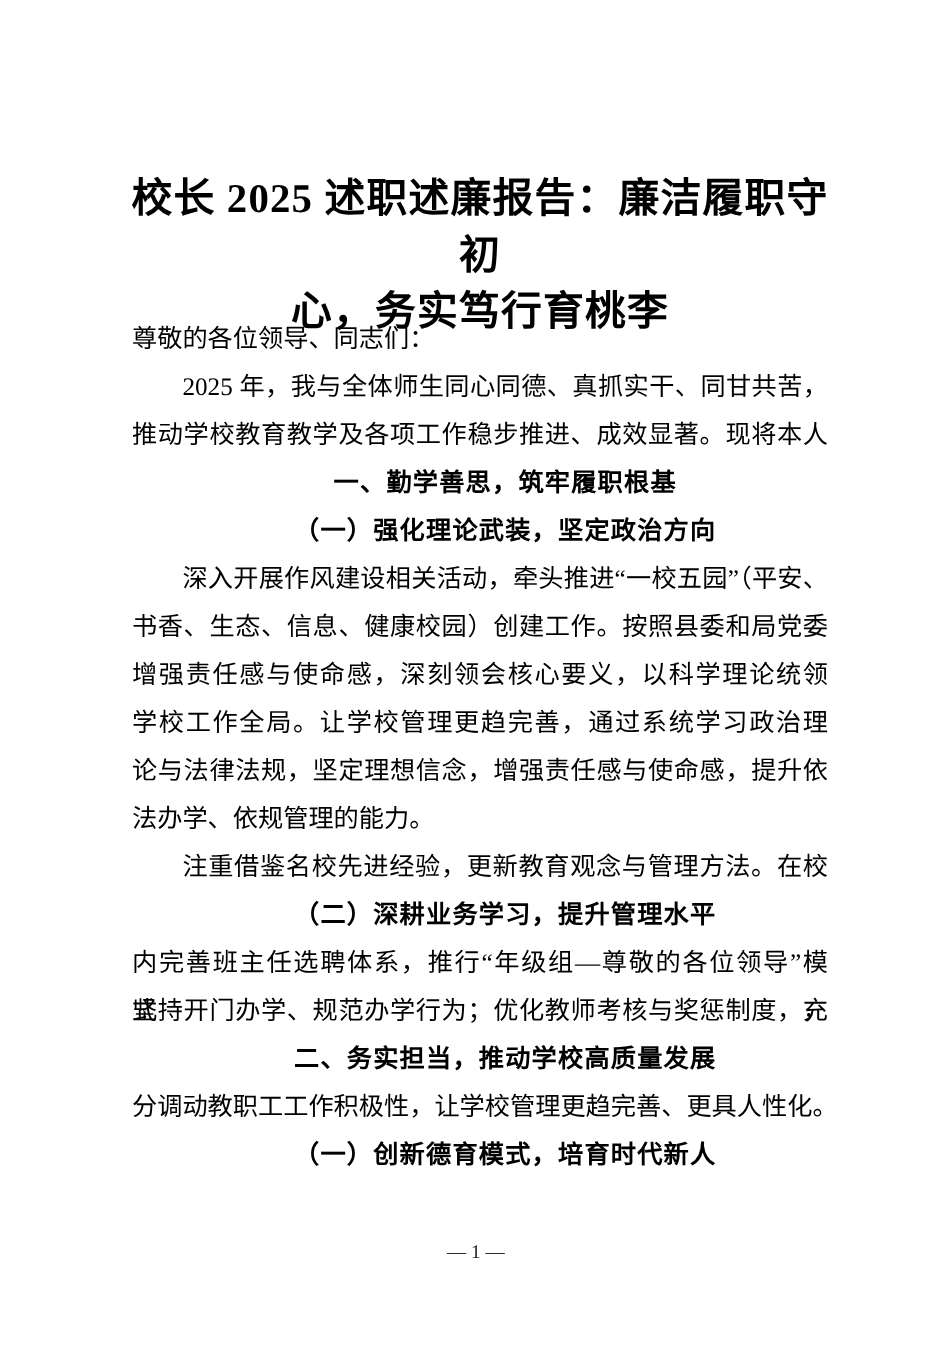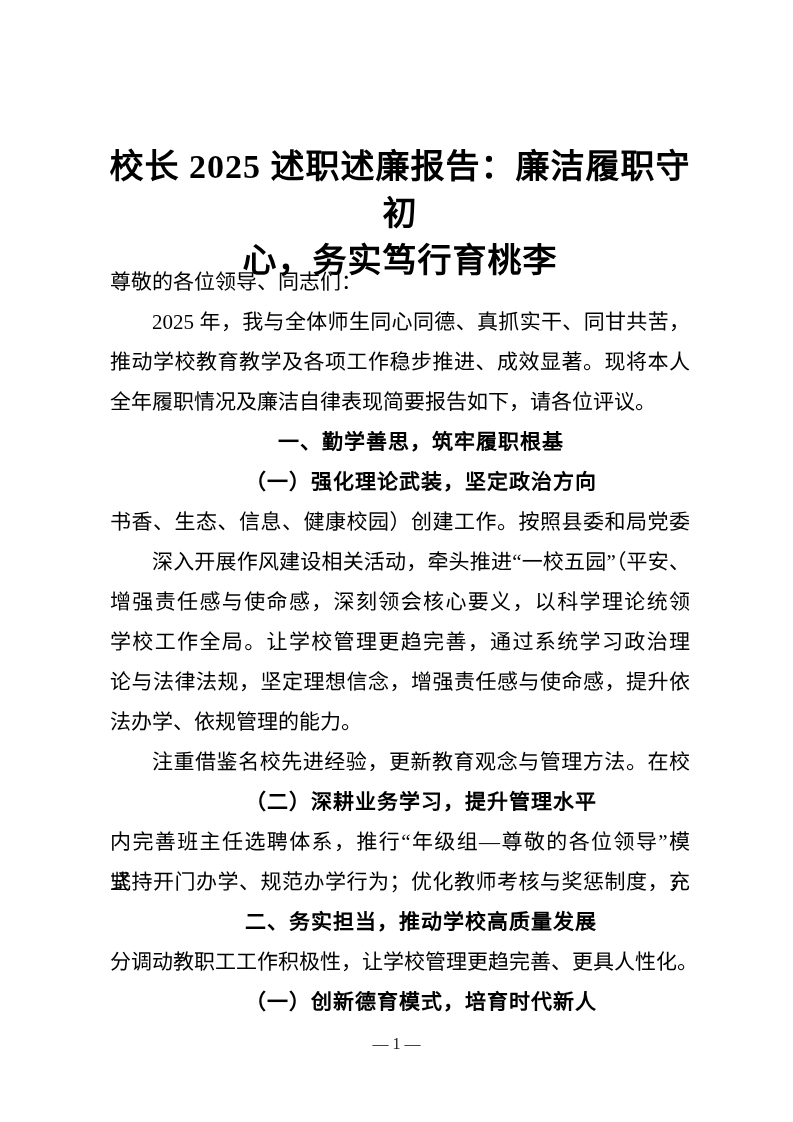--- a/index.html
+++ b/index.html
@@ -72,25 +72,24 @@
 
   <div class="doc-title">
     <div>校长 2025 述职述廉报告：廉洁履职守初</div>
     <div>心，务实笃行育桃李</div>
   </div>
 
   <div class="doc-body">
     <div class="line">尊敬的各位领导、同志们：</div>
     <div class="line indent stretch">2025 年，我与全体师生同心同德、真抓实干、同甘共苦，</div>
     <div class="line stretch">推动学校教育教学及各项工作稳步推进、成效显著。现将本人</div>
-    <div class="line">全年履职情况及廉洁自律表现简要报告如下，请各位评议。</div>
     <div class="line indent heading">一、勤学善思，筑牢履职根基</div>
     <div class="line indent heading">（一）强化理论武装，坚定政治方向</div>
+    <div class="line indent stretch">深入开展作风建设相关活动，牵头推进“一校五园”（平安、</div>
     <div class="line stretch">书香、生态、信息、健康校园）创建工作。按照县委和局党委</div>
-    <div class="line indent stretch">深入开展作风建设相关活动，牵头推进“一校五园”（平安、</div>
     <div class="line stretch">增强责任感与使命感，深刻领会核心要义，以科学理论统领</div>
     <div class="line stretch">学校工作全局。让学校管理更趋完善，通过系统学习政治理</div>
     <div class="line stretch">论与法律法规，坚定理想信念，增强责任感与使命感，提升依</div>
     <div class="line">法办学、依规管理的能力。</div>
     <div class="line indent stretch">注重借鉴名校先进经验，更新教育观念与管理方法。在校</div>
     <div class="line indent heading">（二）深耕业务学习，提升管理水平</div>
     <div class="line stretch">内完善班主任选聘体系，推行“年级组—尊敬的各位领导”模式，</div>
     <div class="line stretch">坚持开门办学、规范办学行为；优化教师考核与奖惩制度，充</div>
     <div class="line indent heading">二、务实担当，推动学校高质量发展</div>
     <div class="line">分调动教职工工作积极性，让学校管理更趋完善、更具人性化。</div>

